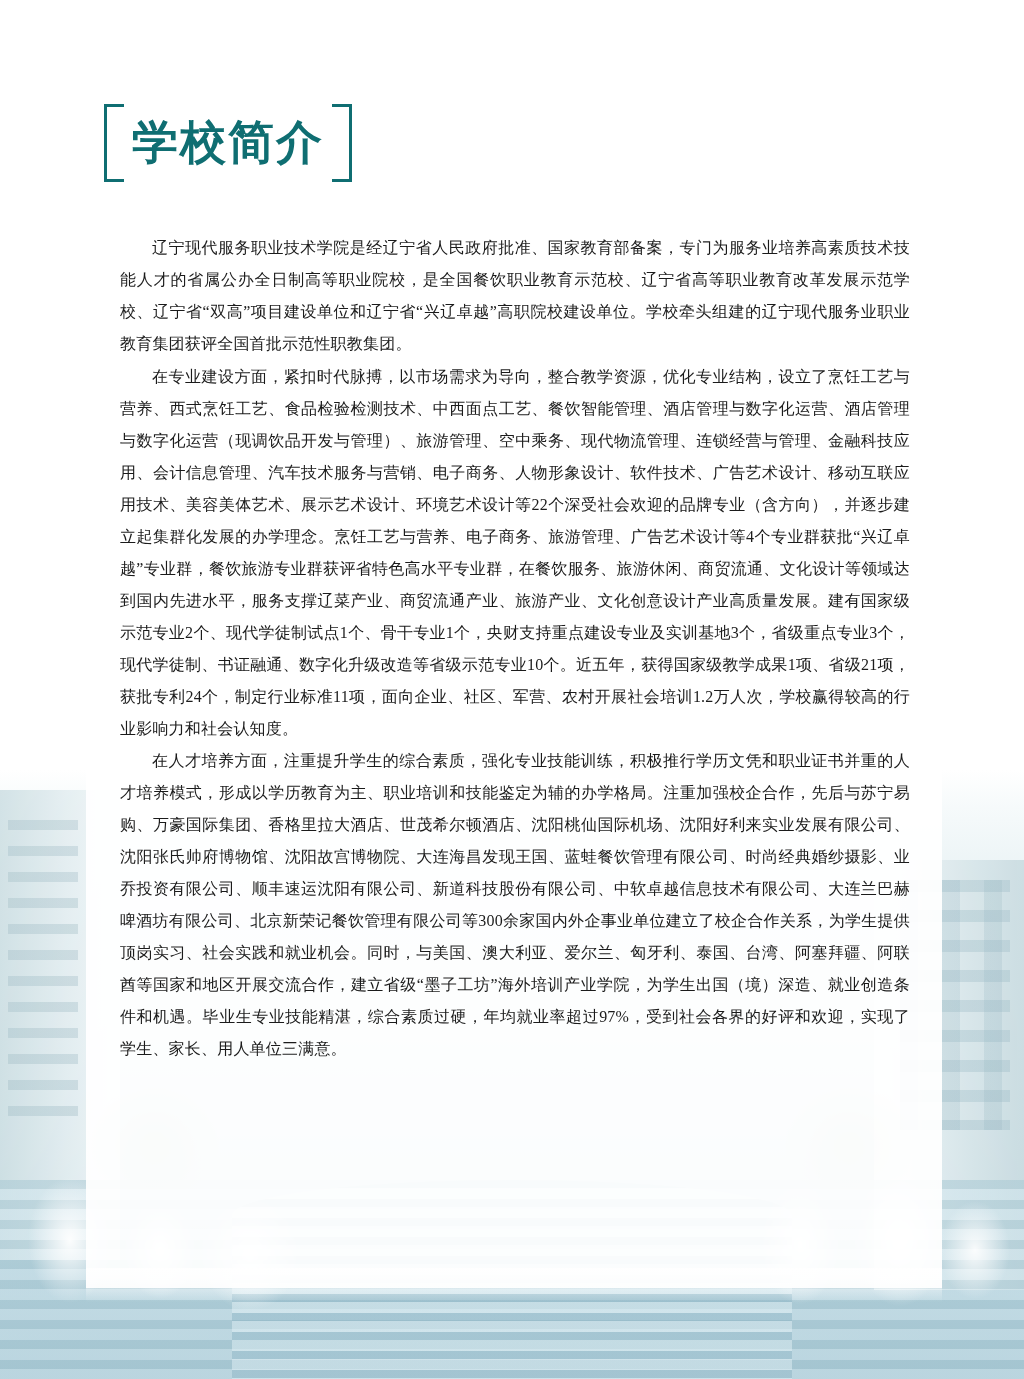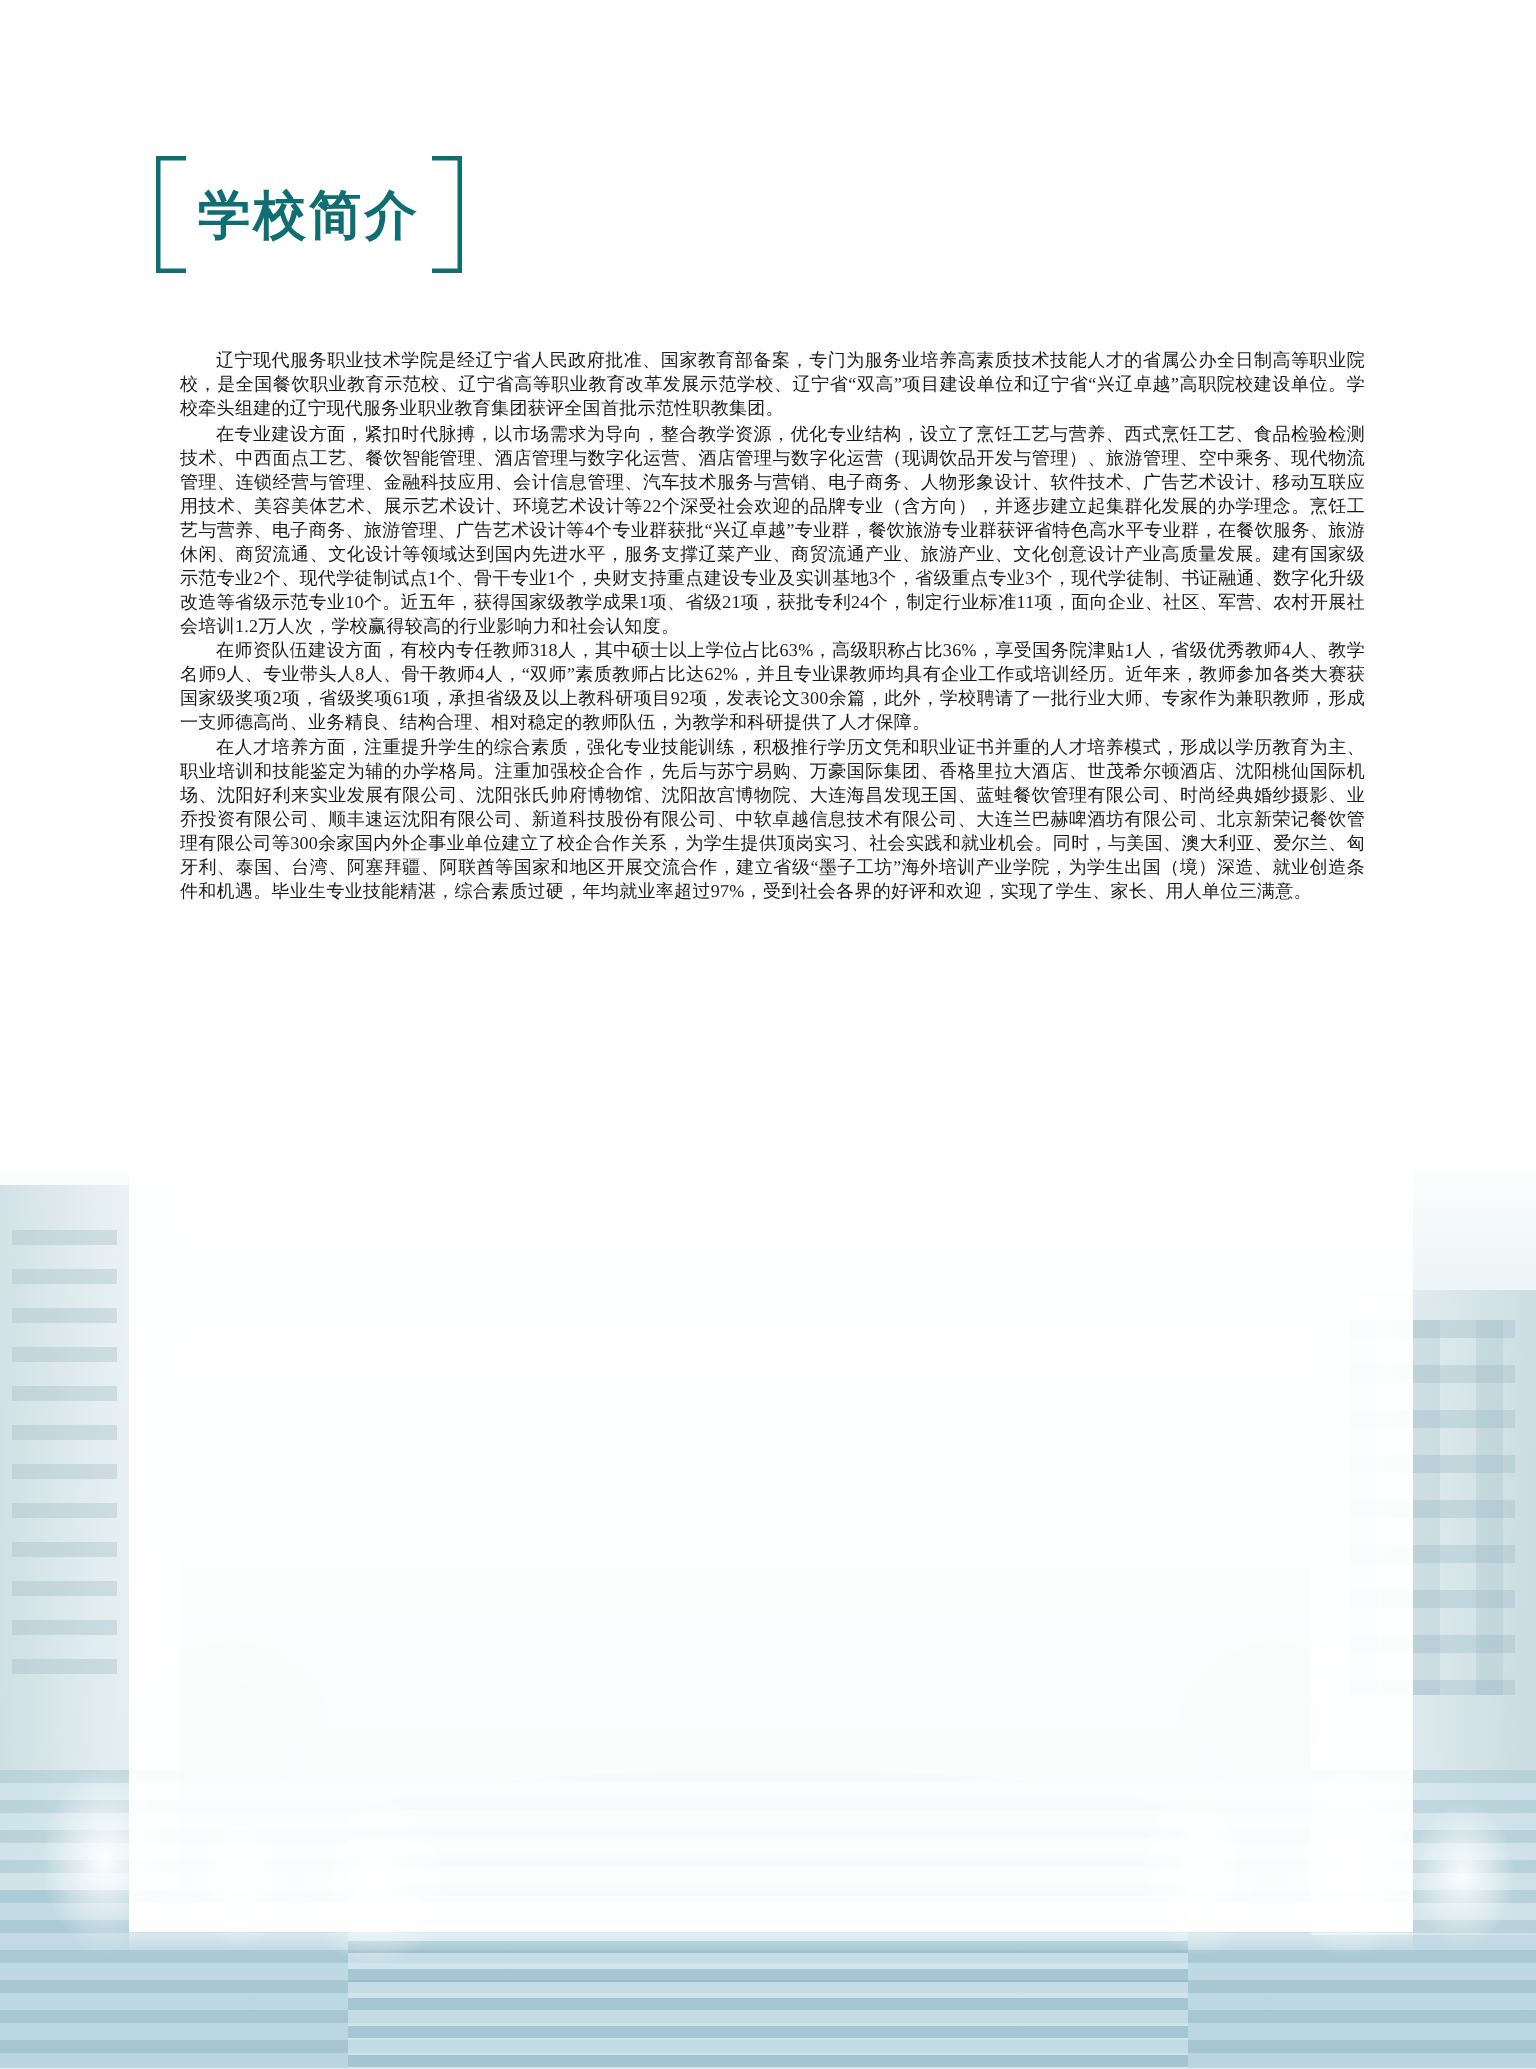--- a/index.html
+++ b/index.html
@@ -161,37 +161,37 @@
   .bracket {
     width: 17px;
     height: 72px;
     border: 3px solid #0f6e72;
     color: #0f6e72;
   }
   .bracket.left { border-right: none; }
   .bracket.right { border-left: none; }
   .heading-text {
     font-family: "Liberation Serif", "DejaVu Serif", serif;
-    font-size: 35px;
+    font-size: 46px;
     font-weight: 700;
     color: #0f6e72;
     letter-spacing: 2px;
     padding: 0 8px;
     line-height: 1;
     white-space: nowrap;
   }
 
   
   .article {
     position: absolute;
     left: 120px;
     top: 232px;
     width: 790px;
-    font-size: 12px;
-    line-height: 16px;
+    font-size: 16px;
+    line-height: 32px;
     color: #1b1b1b;
     text-align: justify;
     text-justify: inter-ideograph;
     letter-spacing: 0.2px;
   }
   .article p {
     margin: 0 0 0.5px 0;
     text-indent: 2em;
   }
 </style>
@@ -213,17 +213,16 @@
 
   <div class="heading-wrap">
     <span class="bracket left"></span>
     <span class="heading-text">学校简介</span>
     <span class="bracket right"></span>
   </div>
 
   <div class="article">
     <p>辽宁现代服务职业技术学院是经辽宁省人民政府批准、国家教育部备案，专门为服务业培养高素质技术技能人才的省属公办全日制高等职业院校，是全国餐饮职业教育示范校、辽宁省高等职业教育改革发展示范学校、辽宁省“双高”项目建设单位和辽宁省“兴辽卓越”高职院校建设单位。学校牵头组建的辽宁现代服务业职业教育集团获评全国首批示范性职教集团。</p>
     <p>在专业建设方面，紧扣时代脉搏，以市场需求为导向，整合教学资源，优化专业结构，设立了烹饪工艺与营养、西式烹饪工艺、食品检验检测技术、中西面点工艺、餐饮智能管理、酒店管理与数字化运营、酒店管理与数字化运营（现调饮品开发与管理）、旅游管理、空中乘务、现代物流管理、连锁经营与管理、金融科技应用、会计信息管理、汽车技术服务与营销、电子商务、人物形象设计、软件技术、广告艺术设计、移动互联应用技术、美容美体艺术、展示艺术设计、环境艺术设计等22个深受社会欢迎的品牌专业（含方向），并逐步建立起集群化发展的办学理念。烹饪工艺与营养、电子商务、旅游管理、广告艺术设计等4个专业群获批“兴辽卓越”专业群，餐饮旅游专业群获评省特色高水平专业群，在餐饮服务、旅游休闲、商贸流通、文化设计等领域达到国内先进水平，服务支撑辽菜产业、商贸流通产业、旅游产业、文化创意设计产业高质量发展。建有国家级示范专业2个、现代学徒制试点1个、骨干专业1个，央财支持重点建设专业及实训基地3个，省级重点专业3个，现代学徒制、书证融通、数字化升级改造等省级示范专业10个。近五年，获得国家级教学成果1项、省级21项，获批专利24个，制定行业标准11项，面向企业、社区、军营、农村开展社会培训1.2万人次，学校赢得较高的行业影响力和社会认知度。</p>
-    <p>在师资队伍建设方面，有校内专任教师318人，其中硕士以上学位占比63%，高级职称占比36%，享受国务院津贴1人，省级优秀教师4人、教学名师9人、专业带头人8人、骨干教师4人，“双师”素质教师占比达62%，并且专业课教师均具有企业工作或培训经历。近年来，教师参加各类大赛获国家级奖项2项，省级奖项61项，承担省级及以上教科研项目92项，发表论文300余篇，此外，学校聘请了一批行业大师、专家作为兼职教师，形成一支师德高尚、业务精良、结构合理、相对稳定的教师队伍，为教学和科研提供了人才保障。</p>
     <p>在人才培养方面，注重提升学生的综合素质，强化专业技能训练，积极推行学历文凭和职业证书并重的人才培养模式，形成以学历教育为主、职业培训和技能鉴定为辅的办学格局。注重加强校企合作，先后与苏宁易购、万豪国际集团、香格里拉大酒店、世茂希尔顿酒店、沈阳桃仙国际机场、沈阳好利来实业发展有限公司、沈阳张氏帅府博物馆、沈阳故宫博物院、大连海昌发现王国、蓝蛙餐饮管理有限公司、时尚经典婚纱摄影、业乔投资有限公司、顺丰速运沈阳有限公司、新道科技股份有限公司、中软卓越信息技术有限公司、大连兰巴赫啤酒坊有限公司、北京新荣记餐饮管理有限公司等300余家国内外企事业单位建立了校企合作关系，为学生提供顶岗实习、社会实践和就业机会。同时，与美国、澳大利亚、爱尔兰、匈牙利、泰国、台湾、阿塞拜疆、阿联酋等国家和地区开展交流合作，建立省级“墨子工坊”海外培训产业学院，为学生出国（境）深造、就业创造条件和机遇。毕业生专业技能精湛，综合素质过硬，年均就业率超过97%，受到社会各界的好评和欢迎，实现了学生、家长、用人单位三满意。</p>
   </div>
 
 </div>
 
 </body></html>

